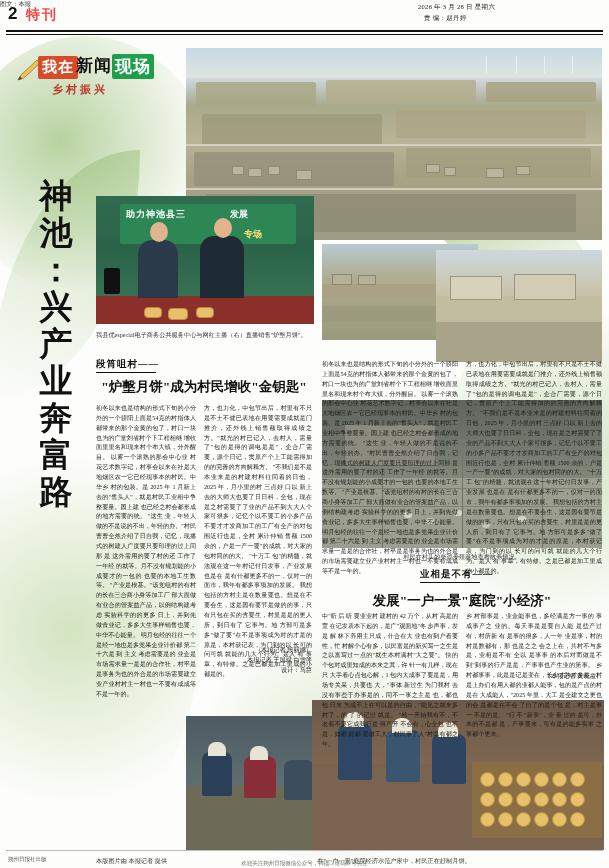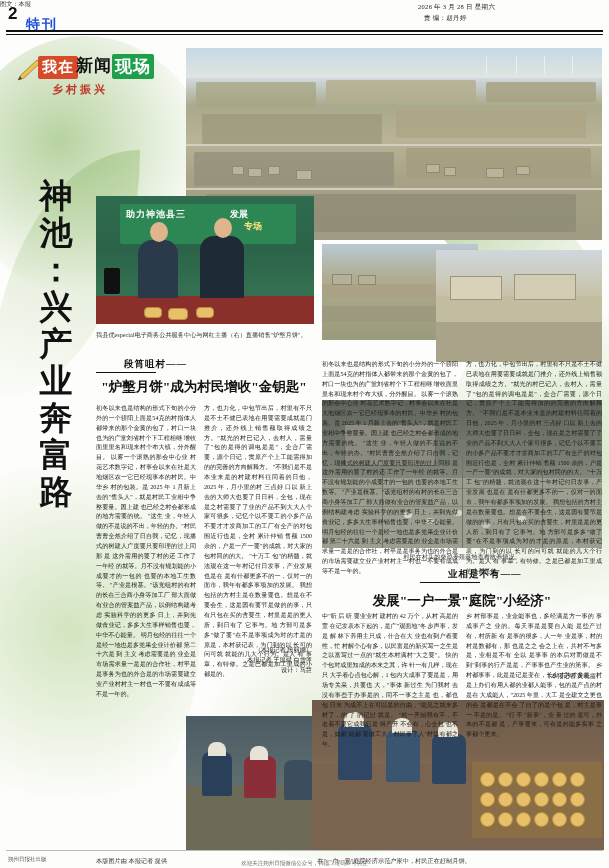--- a/index.html
+++ b/index.html
@@ -9,21 +9,21 @@
     font-family:"Liberation Serif", serif;
     color:#1a1a1a;
     overflow:hidden;
     position:relative;
   }
   .page{position:relative;width:609px;height:868px;overflow:hidden;background:#fdfdfb;}
 
   
   .masthead{position:absolute;left:0;top:0;width:609px;height:32px;}
   .page-no{position:absolute;left:8px;top:4px;font-size:17px;font-weight:bold;color:#111;font-family:"Liberation Sans",sans-serif;}
-  .page-kanji{position:absolute;left:26px;top:6px;font-size:14px;font-weight:bold;letter-spacing:2px;color:#1d4ed8;margin-top:10px;}
+  .page-kanji{position:absolute;left:26px;top:6px;font-size:14px;font-weight:bold;letter-spacing:2px;color:#ef4444;}
   .date-line{position:absolute;left:418px;top:3px;font-size:6.5px;color:#222;letter-spacing:.3px;}
   .date-line2{position:absolute;left:424px;top:14px;font-size:6.5px;color:#222;letter-spacing:.3px;}
   .paper-name{position:absolute;right:6px;top:1px;font-size:20px;font-weight:bold;color:#c0392b;letter-spacing:1px;font-family:"Liberation Serif",serif;}
   .rule-top{position:absolute;left:6px;top:30px;width:597px;height:2px;background:#111;}
   .rule-top2{position:absolute;left:6px;top:33.5px;width:597px;height:1px;background:#111;}
 
   
   .swash{position:absolute;pointer-events:none;}
   .sw1{left:-40px;top:36px;width:250px;height:260px;border-radius:50%;
        background:radial-gradient(circle at 40% 40%, rgba(126,176,86,.55), rgba(126,176,86,0) 70%);}
@@ -66,21 +66,21 @@
   .p-aerial .turb{position:absolute;top:8px;width:1px;height:18px;background:#e9eef1;}
   .p-aerial .field{position:absolute;border-radius:2px;opacity:.8;}
   .p-aerial .road{position:absolute;background:#d9d5c5;height:2px;opacity:.85;}
   .p-aerial .vill{position:absolute;background:#b9b49b;border:.5px solid #8e8a73;}
 
   .p-studio{left:96px;top:196px;width:218px;height:128px;
     background:linear-gradient(180deg,#2f6b4f 0%,#2b6349 40%,#3a7a58 100%);}
   .p-studio .banner2{position:absolute;left:24px;top:8px;width:176px;height:40px;background:#2e8b57;border-radius:2px;opacity:.9;}
   .p-studio .bt{position:absolute;left:30px;top:12px;font-size:9px;color:#fff;font-weight:bold;letter-spacing:1px;}
   .p-studio .bt2{position:absolute;left:134px;top:12px;font-size:9px;color:#fff;font-weight:bold;}
-  .p-studio .bt3{position:absolute;left:136px;top:24px;font-size:9px;color:#ffe27a;font-weight:bold;padding-left:12px;}
+  .p-studio .bt3{position:absolute;left:136px;top:32px;font-size:9px;color:#ffe27a;font-weight:bold;padding-left:12px;}
   .p-studio .desk{position:absolute;left:0;bottom:0;width:100%;height:28px;background:#8a2f2a;}
   .p-studio .person{position:absolute;bottom:26px;border-radius:14px 14px 0 0;}
   .p-studio .head{position:absolute;border-radius:50%;background:#e0b48c;}
 
   .p-field{left:322px;top:244px;width:156px;height:96px;
     background:linear-gradient(180deg,#b9c9d4,#b0ac90 35%,#9a9a7c 100%);}
   .p-yard{left:436px;top:250px;width:166px;height:112px;
     background:linear-gradient(180deg,#cfd8de,#c8c2a8 40%,#b6b096 100%);}
   .p-chicken{left:322px;top:400px;width:280px;height:148px;
     background:linear-gradient(180deg,#7d8878 0%,#6f7a68 30%,#8a8f78 65%,#9aa184 100%);filter:saturate(.55);}
@@ -92,21 +92,21 @@
   .worker{position:absolute;border-radius:8px 8px 2px 2px;}
 
   .caption{position:absolute;font-size:6.2px;color:#333;line-height:1.5;}
   .cap-studio{left:96px;top:330px;width:222px;text-align:justify;}
   .cap-credit{left:250px;top:346px;font-size:6.2px;color:#333;}
   .cap-chicken{left:322px;top:552px;width:280px;text-align:center;}
   .cap-bottom{left:186px;top:856px;width:416px;text-align:center;}
   .cap-left-bottom{left:96px;top:856px;width:90px;}
 
   
-  .sec-title{position:absolute;font-weight:bold;color:#111;margin-left:28px;}
+  .sec-title{position:absolute;font-weight:bold;color:#111;}
   .s-duan{left:96px;top:358px;font-size:9.5px;letter-spacing:1px;}
   .s-duan-rule{position:absolute;left:96px;top:372px;width:60px;height:1px;background:#111;}
   .h-mooncake{position:absolute;left:96px;top:378px;width:216px;font-size:13.5px;font-weight:bold;text-align:center;color:#111;letter-spacing:0px;}
 
   .s-tiechao{left:420px;top:568px;font-size:9.5px;letter-spacing:1px;}
   .s-tiechao-rule{position:absolute;left:420px;top:582px;width:60px;height:1px;background:#111;}
   .h-courtyard{position:absolute;left:322px;top:592px;width:280px;font-size:13.5px;font-weight:bold;text-align:center;color:#111;}
 
   .body-col{position:absolute;font-size:6.1px;line-height:1.62;color:#1b1b1b;text-align:justify;text-justify:inter-ideograph;}
   .bc1{left:96px;top:404px;width:100px;}

